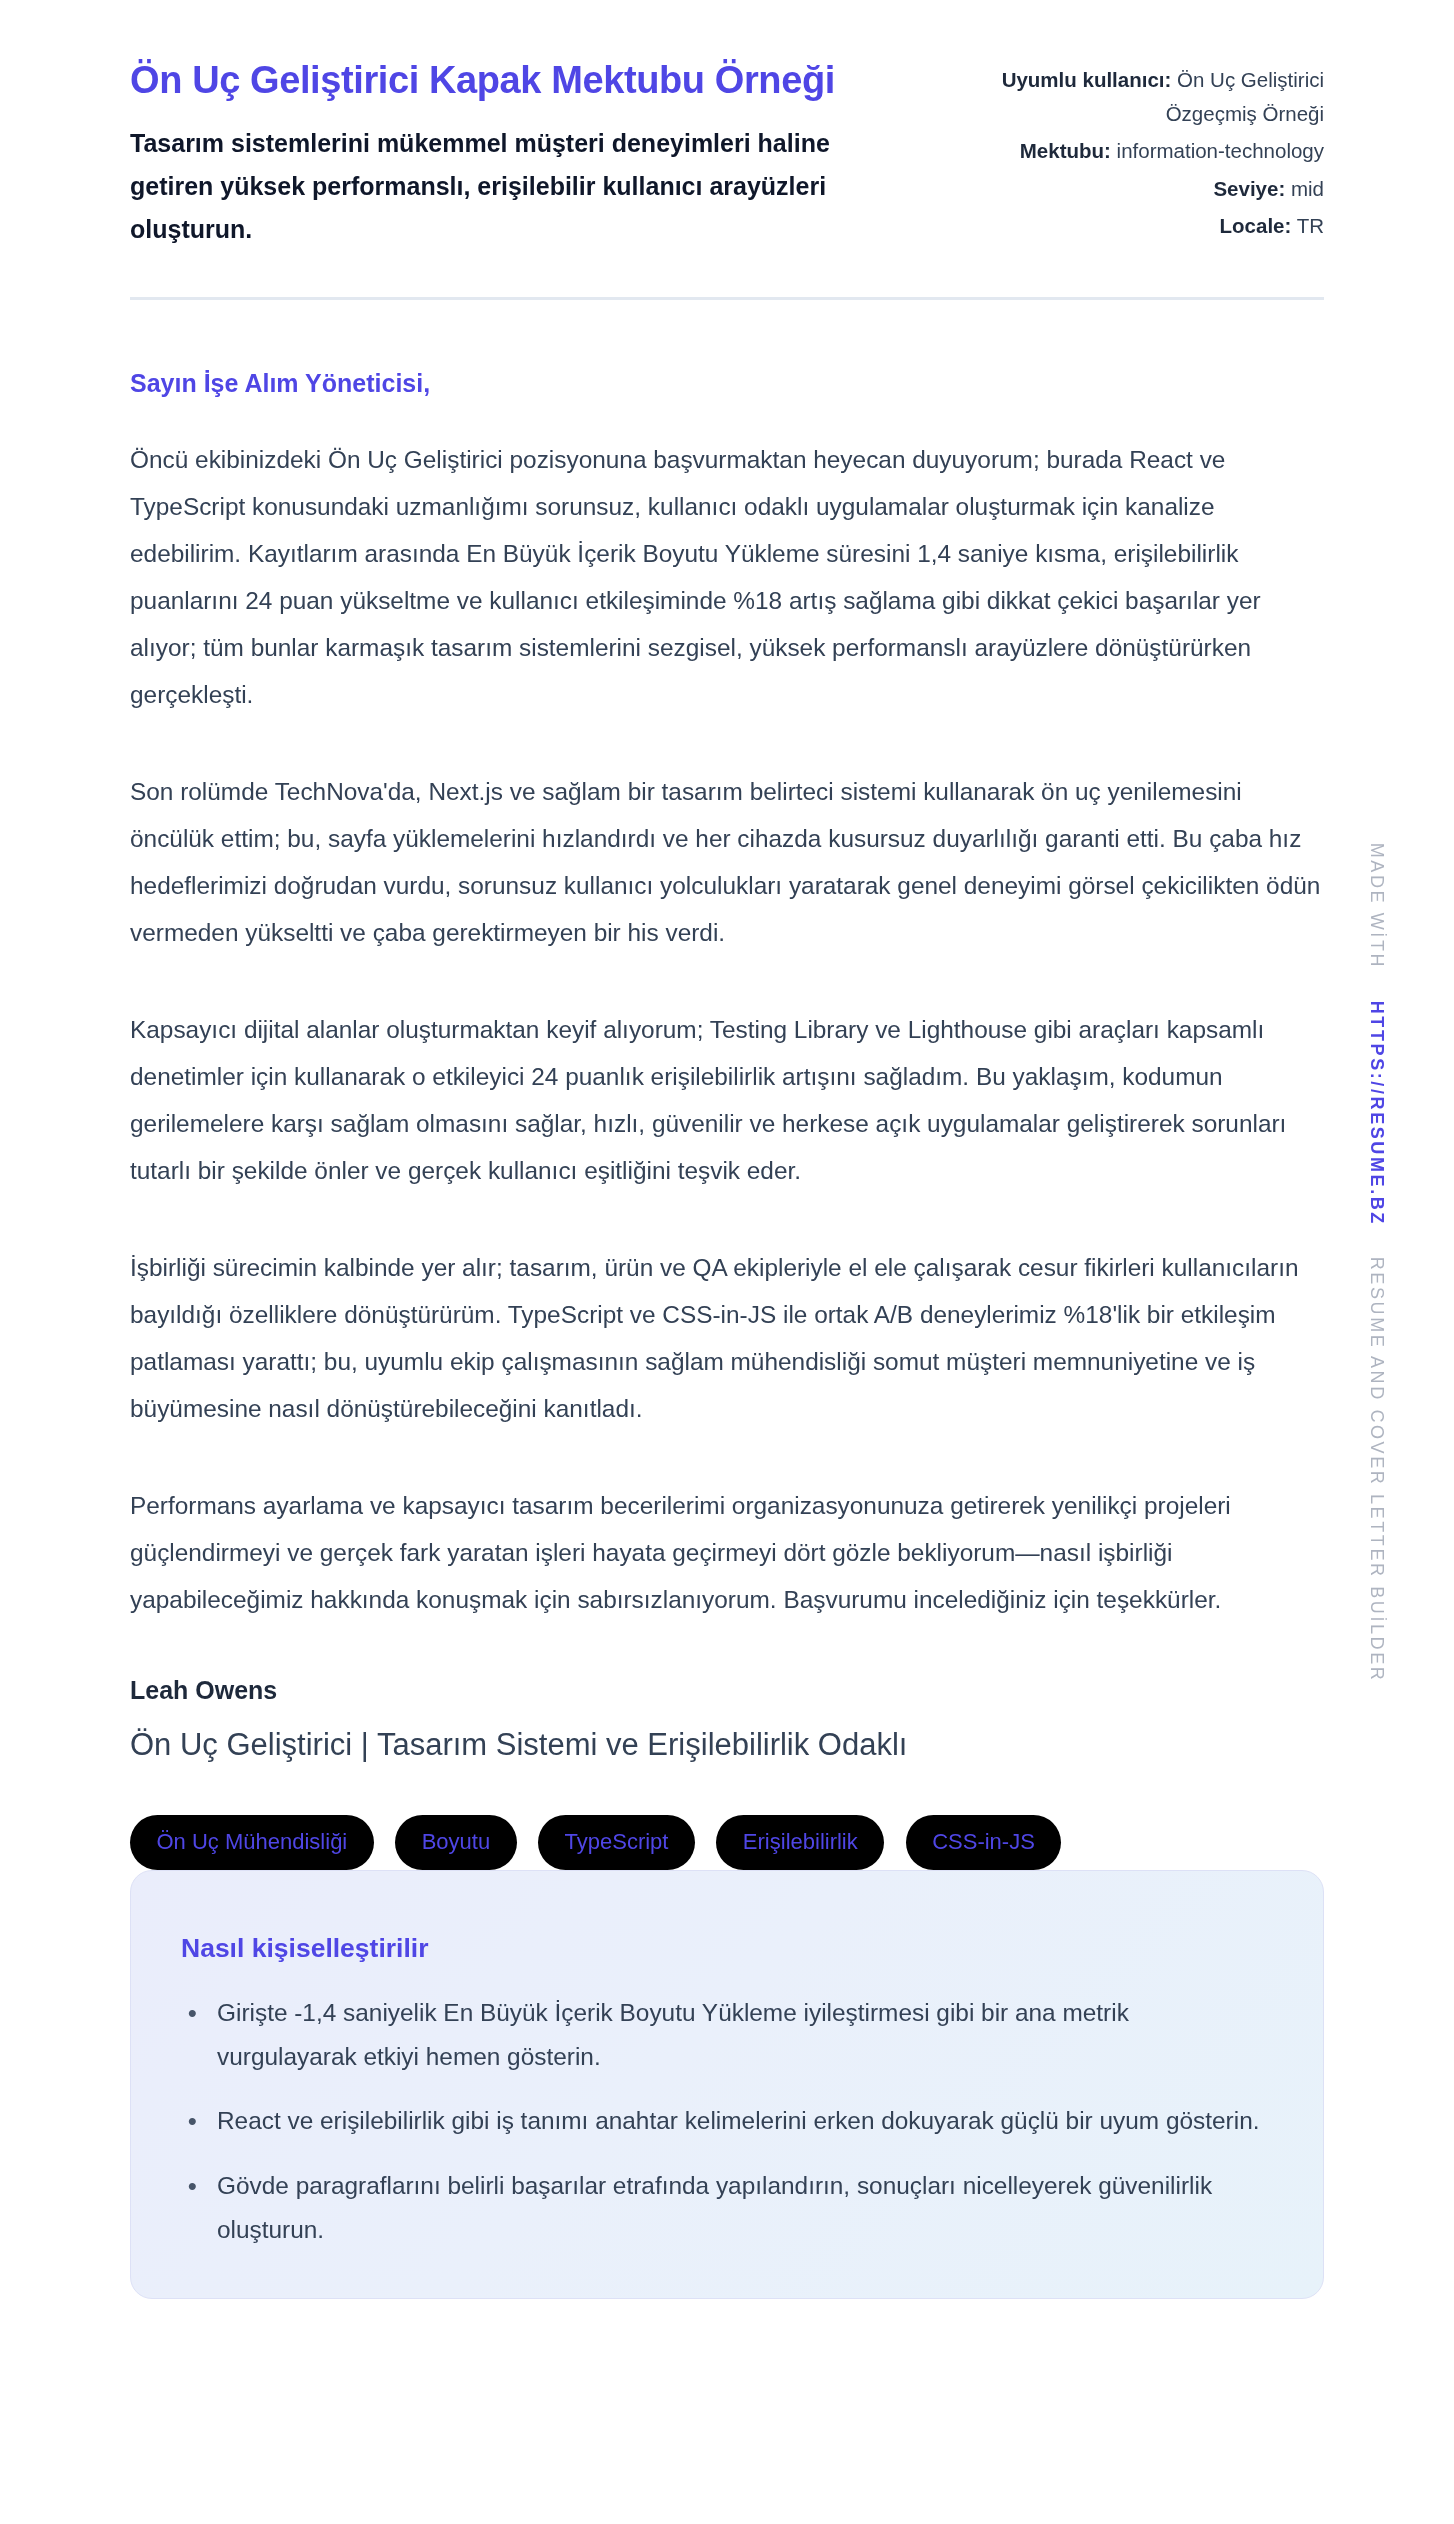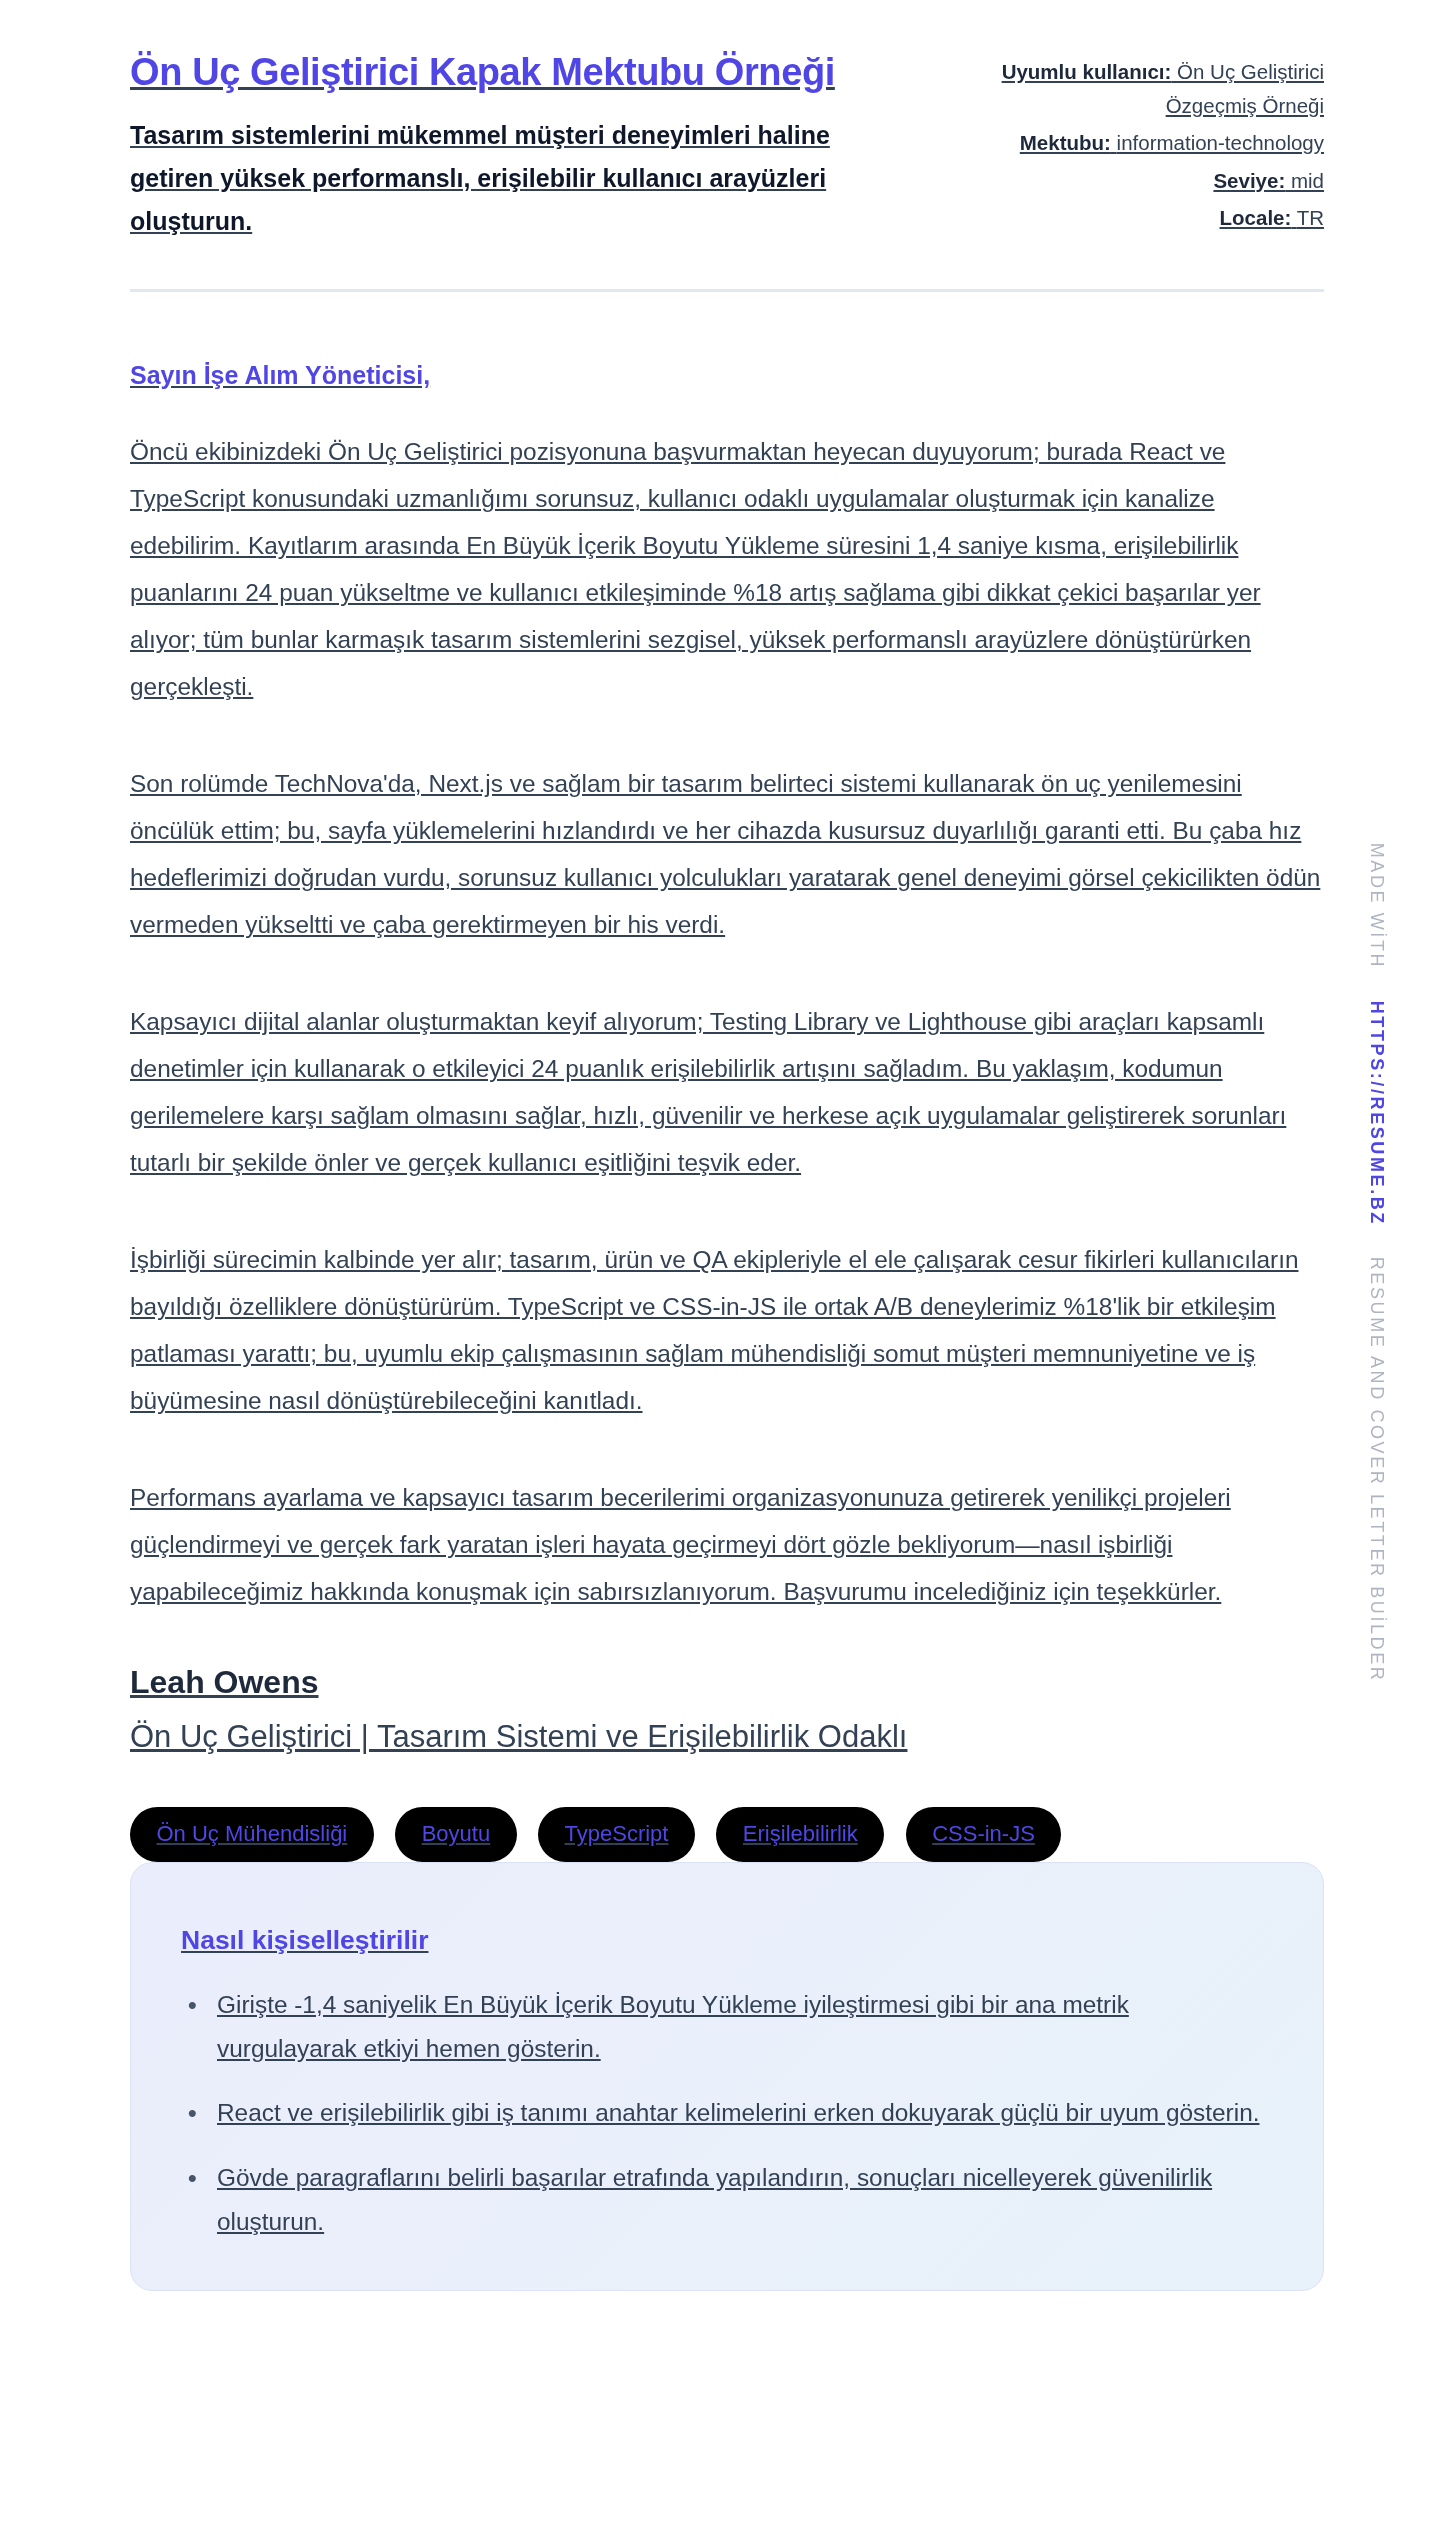--- a/index.html
+++ b/index.html
@@ -8,23 +8,22 @@
     width: 1454px;
     height: 2525px;
     position: relative;
     overflow: hidden;
     font-family: "Liberation Sans", sans-serif;
     color: #334155;
   }
   .container {
     position: absolute;
     left: 130px;
-    top: 48px;
+    top: 56px;
     width: 1194px;
-    text-decoration: underline;
   }
 
   
   .header-row { display: flex; justify-content: space-between; gap: 60px; }
   .header-left { width: 787px; }
   .page-title {
     font-size: 38px;
     font-weight: 700;
     line-height: 1.3;
     color: #4F46E5;
@@ -69,21 +68,21 @@
     margin-bottom: 50px;
     font-size: 24.4px;
     line-height: 47px;
     color: #334155;
   }
   .letter-paragraph + .letter-paragraph { margin-top: 0; }
 
   
   .signature-block { margin-top: 32.5px; }
   .signature-name {
-    font-size: 32px;
+    font-size: 25px;
     font-weight: 700;
     color: #1E293B;
     line-height: 34px;
   }
   .signature-role {
     margin-top: 20.5px;
     font-size: 31px;
     color: #334155;
     line-height: 34px;
   }

